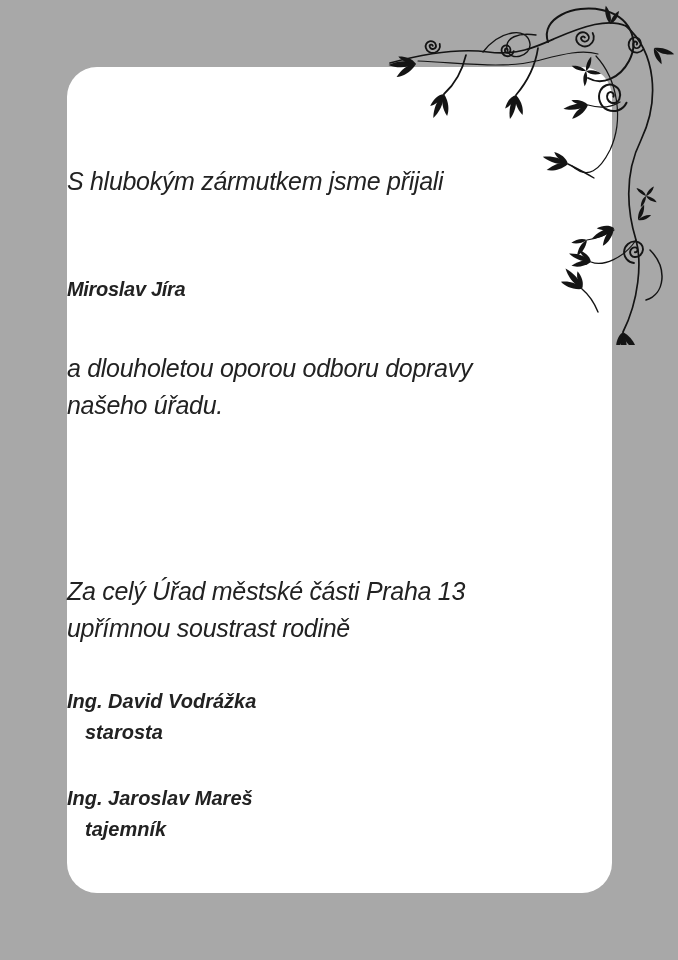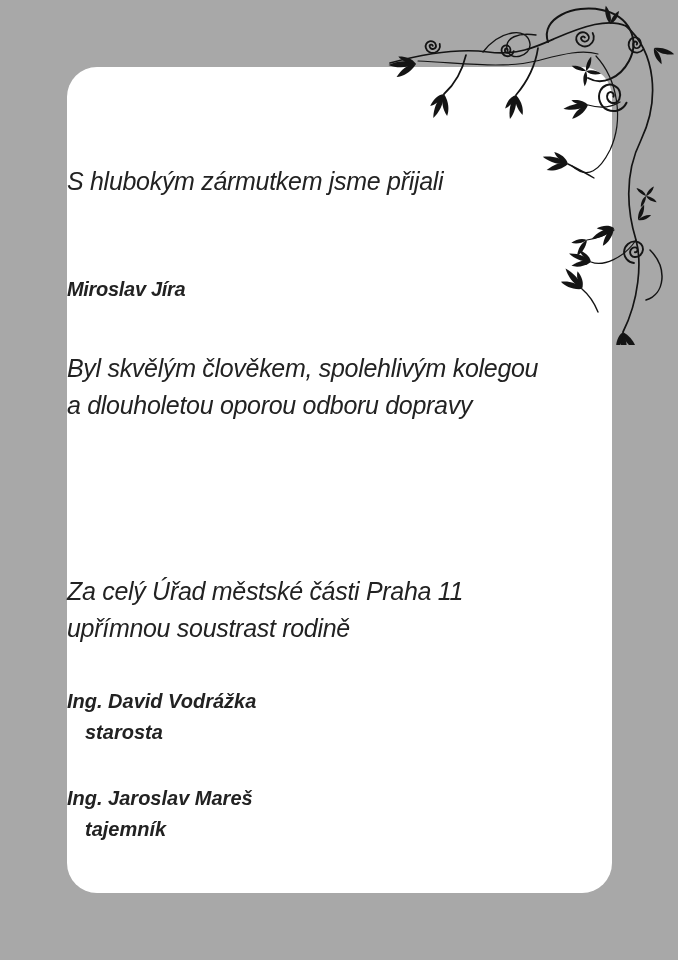--- a/index.html
+++ b/index.html
@@ -47,27 +47,27 @@
 
   <div class="card">
 
     <div class="block intro">
       <div class="line">S hlubokým zármutkem jsme přijali</div>
     </div>
 
     <div class="block name line">Miroslav Jíra</div>
 
     <div class="block eulogy">
-      <div class="line">Byl skvělým člověkem, spolehlivým kolegou</div>
       <div class="line">a dlouholetou oporou odboru dopravy</div>
+      <div class="line">našeho úřadu.</div>
     </div>
 
 
     <div class="block condolence">
-      <div class="line">Za celý Úřad městské části Praha 11</div>
+      <div class="line">Za celý Úřad městské části Praha 13</div>
       <div class="line">upřímnou soustrast rodině</div>
     </div>
 
     <div class="block sig sig1">
       <div class="line sig-name">Ing. David Vodrážka</div>
       <div class="line sig-title">starosta</div>
     </div>
 
     <div class="block sig sig2">
       <div class="line sig-name">Ing. Jaroslav Mareš</div>

